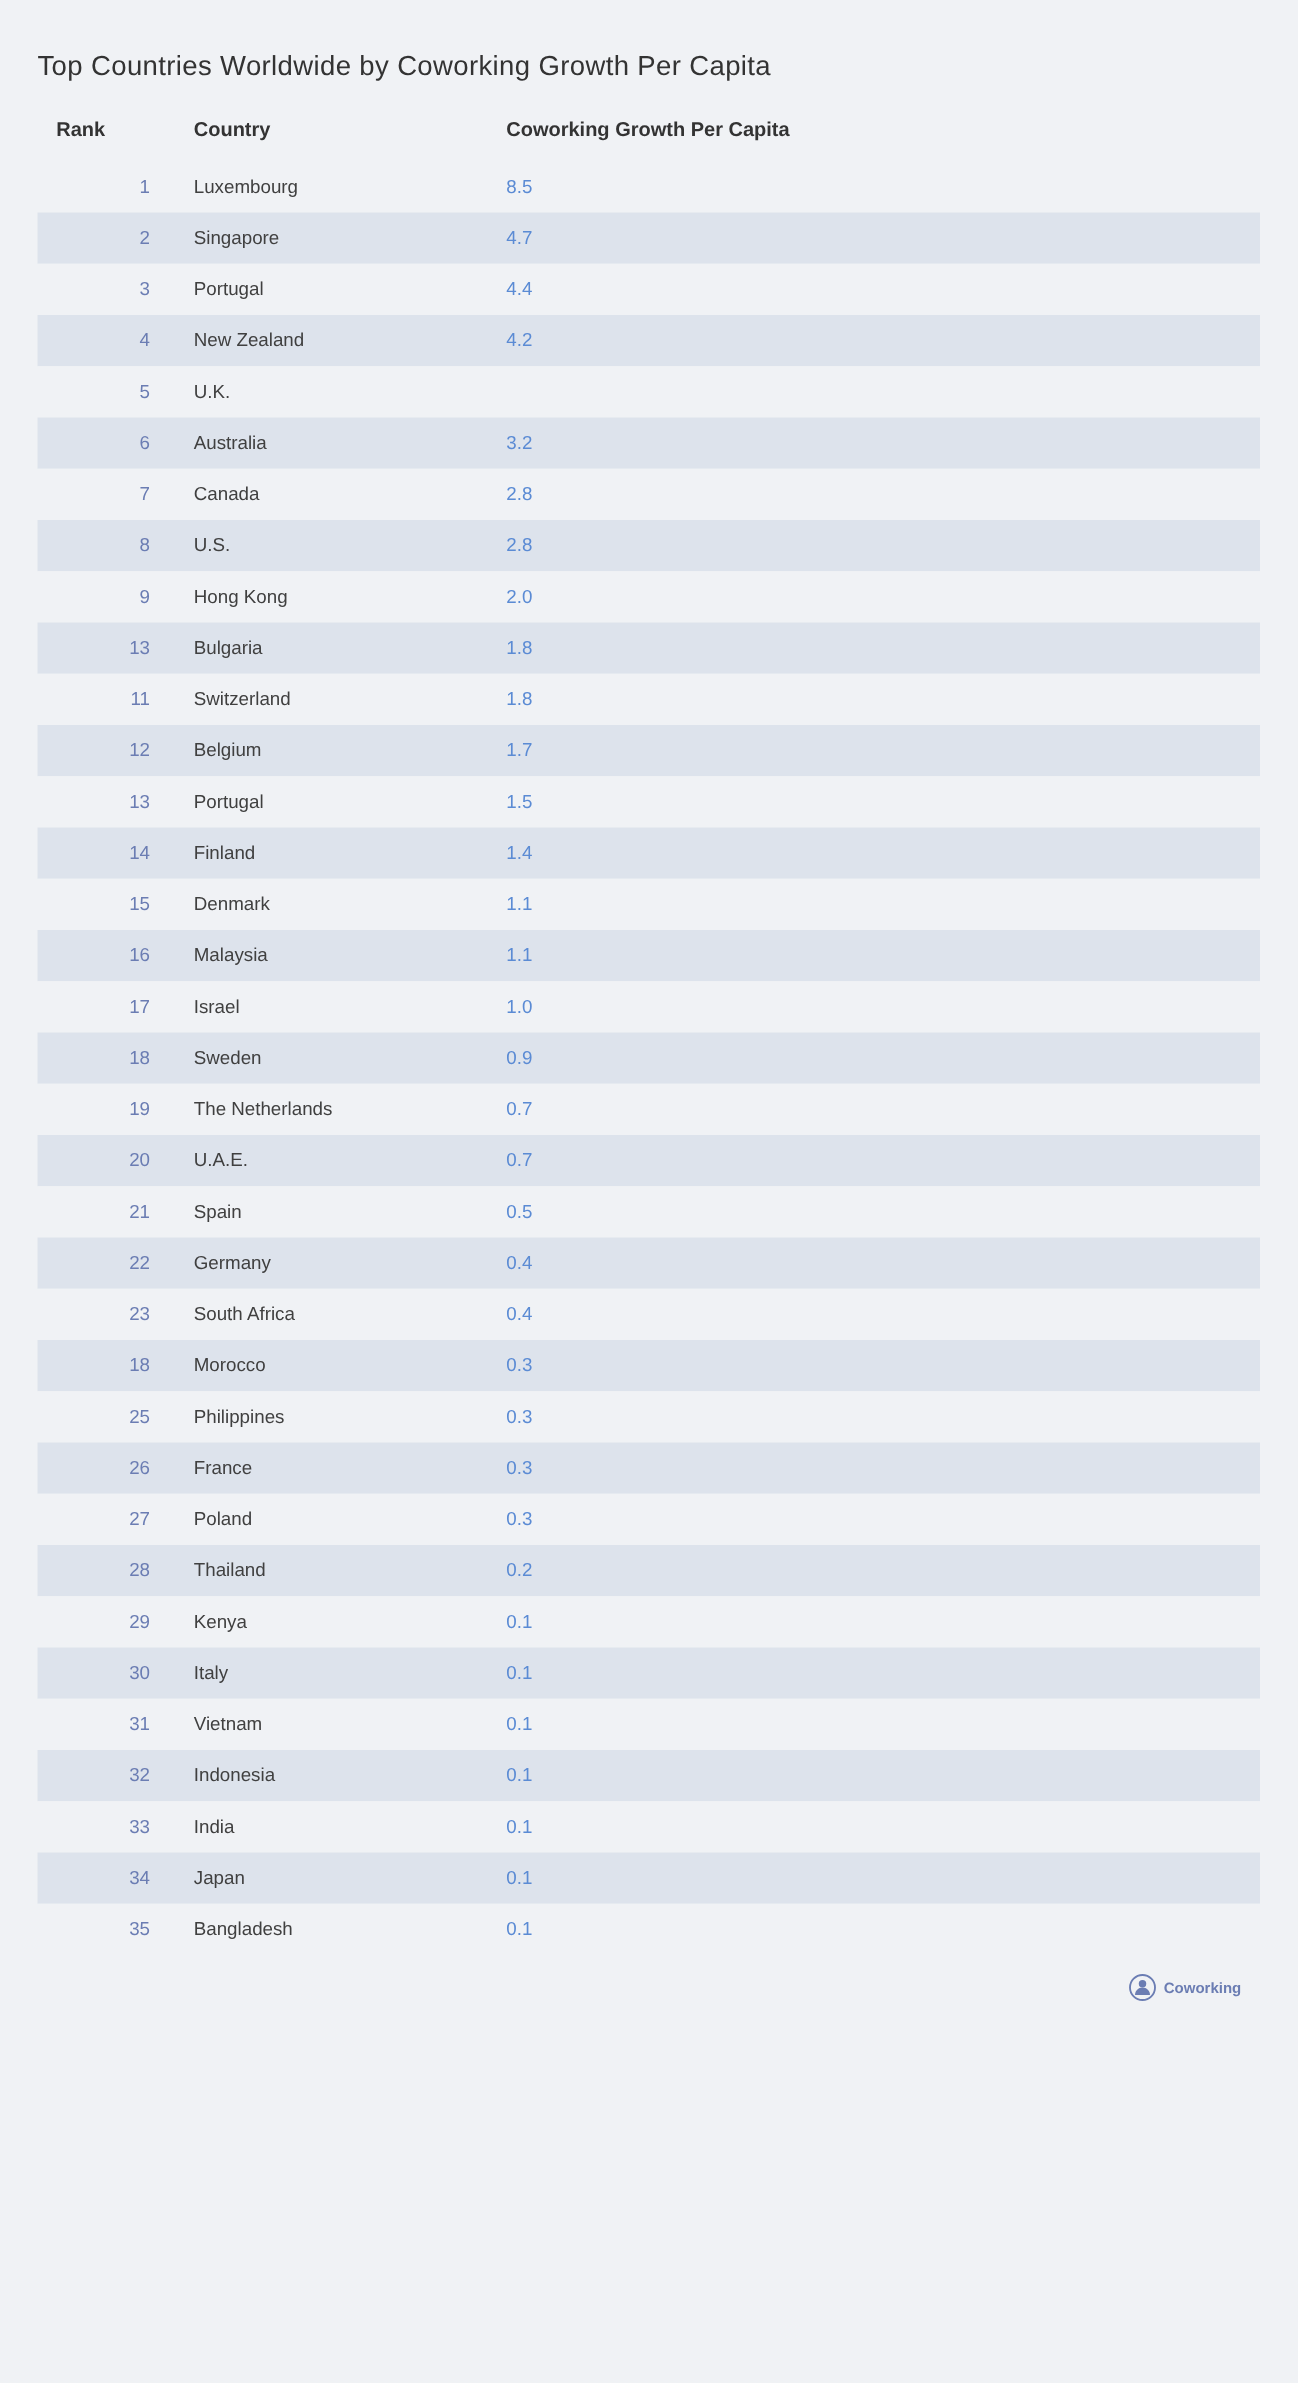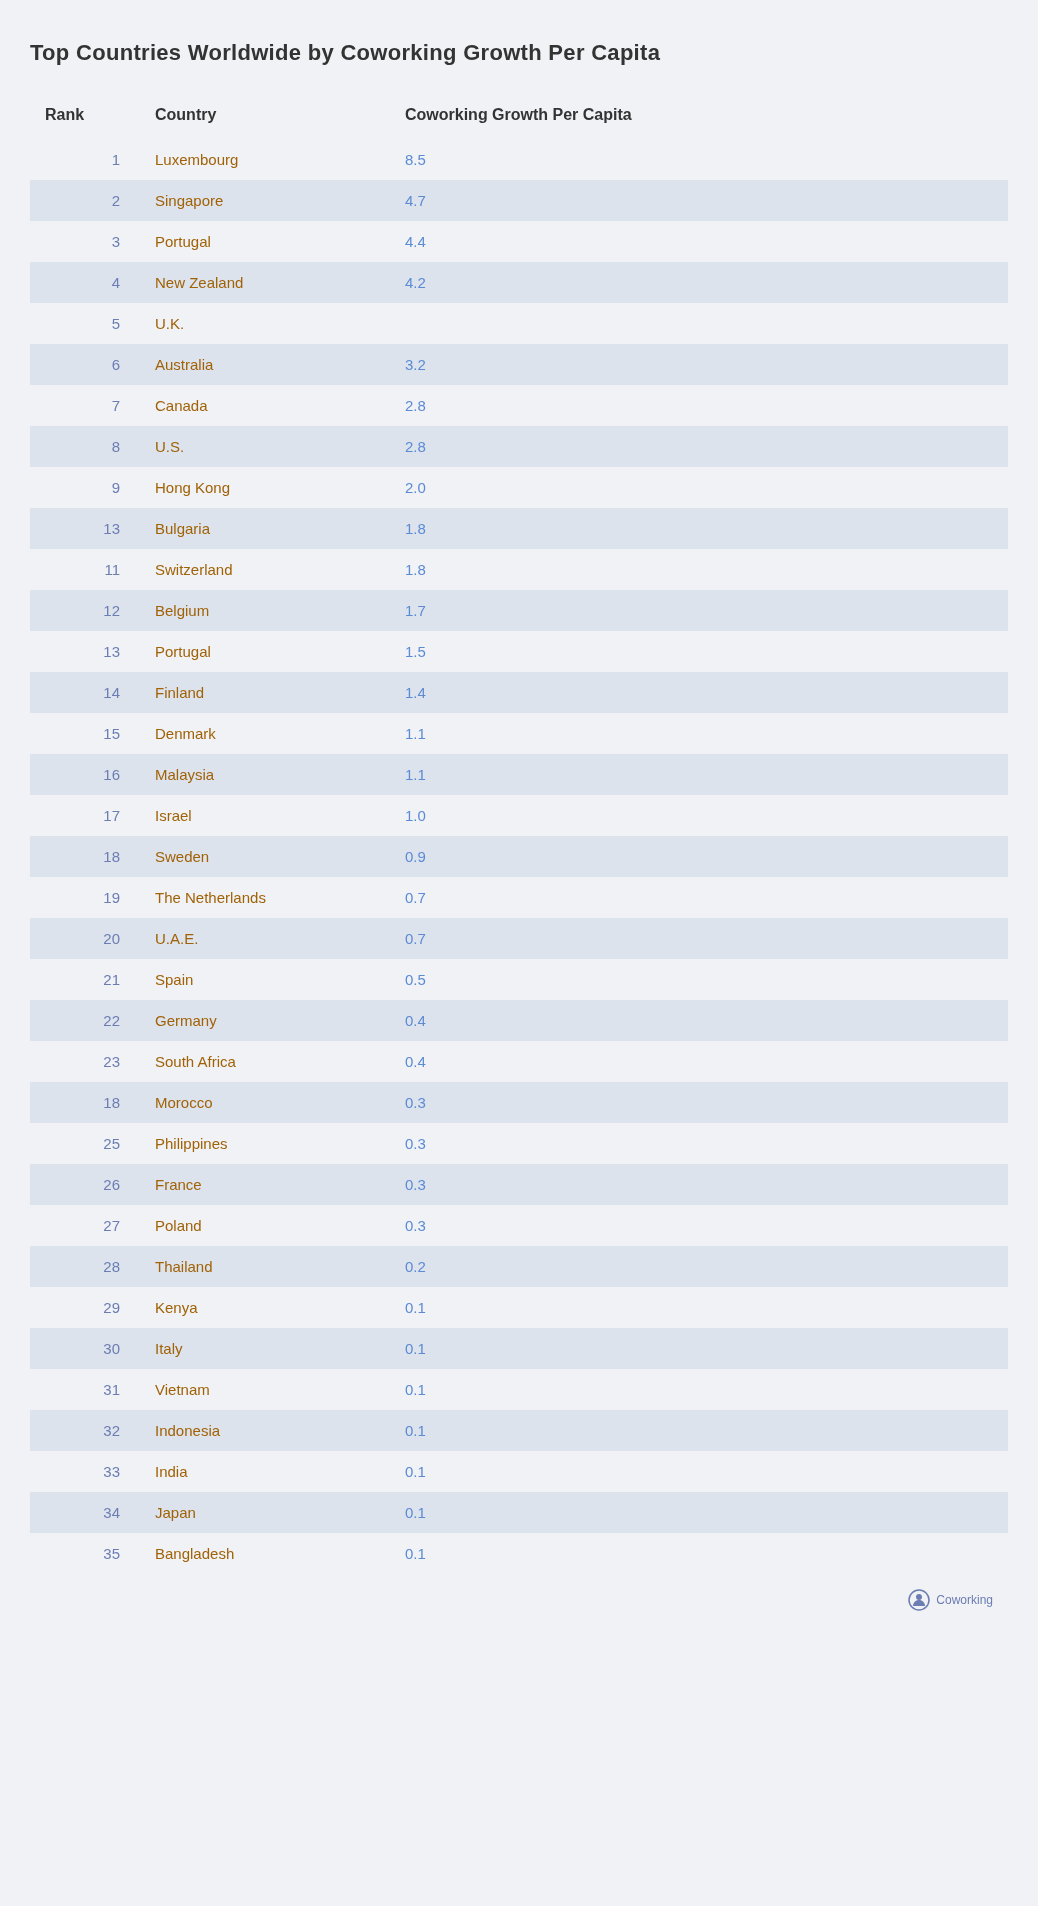--- a/index.html
+++ b/index.html
@@ -7,23 +7,23 @@
       background-color: #f0f2f5;
       font-family: 'Arial', sans-serif;
       width: 1038px;
       min-height: 1906px;
     }
     .container {
       padding: 40px 30px;
     }
     .chart-title {
       font-size: 22px;
-      font-weight: 700;
-      color: #333;
-      margin-bottom: 30px;
+      font-weight: 400;
+      color: #333;
+      margin-bottom: 20px;
       letter-spacing: 0.3px;
     }
     .table-wrapper {
       width: 100%;
     }
     .table-header {
       display: grid;
       grid-template-columns: 80px 280px 1fr;
       padding: 10px 15px;
       margin-bottom: 5px;
@@ -58,39 +58,39 @@
       background-color: #f0f2f5;
     }
     .col-rank {
       text-align: right;
       font-size: 15px;
       color: #6b7db3;
       padding-right: 5px;
     }
     .col-country {
       font-size: 15px;
-      color: #a16207;
+      color: #404040;
       padding-left: 30px;
     }
     .col-value {
       font-size: 15px;
       color: #5b8bd4;
       font-weight: 500;
     }
     .footer {
       display: flex;
       justify-content: flex-end;
       padding: 15px 15px 0 0;
       align-items: center;
       gap: 6px;
     }
     .footer-logo {
       font-size: 12px;
       color: #6b7db3;
-      font-weight: 400;
+      font-weight: 700;
     }
     .footer-icon {
       width: 22px;
       height: 22px;
     }
   </style>
 </head>
 <body>
 
 <div class="container">

